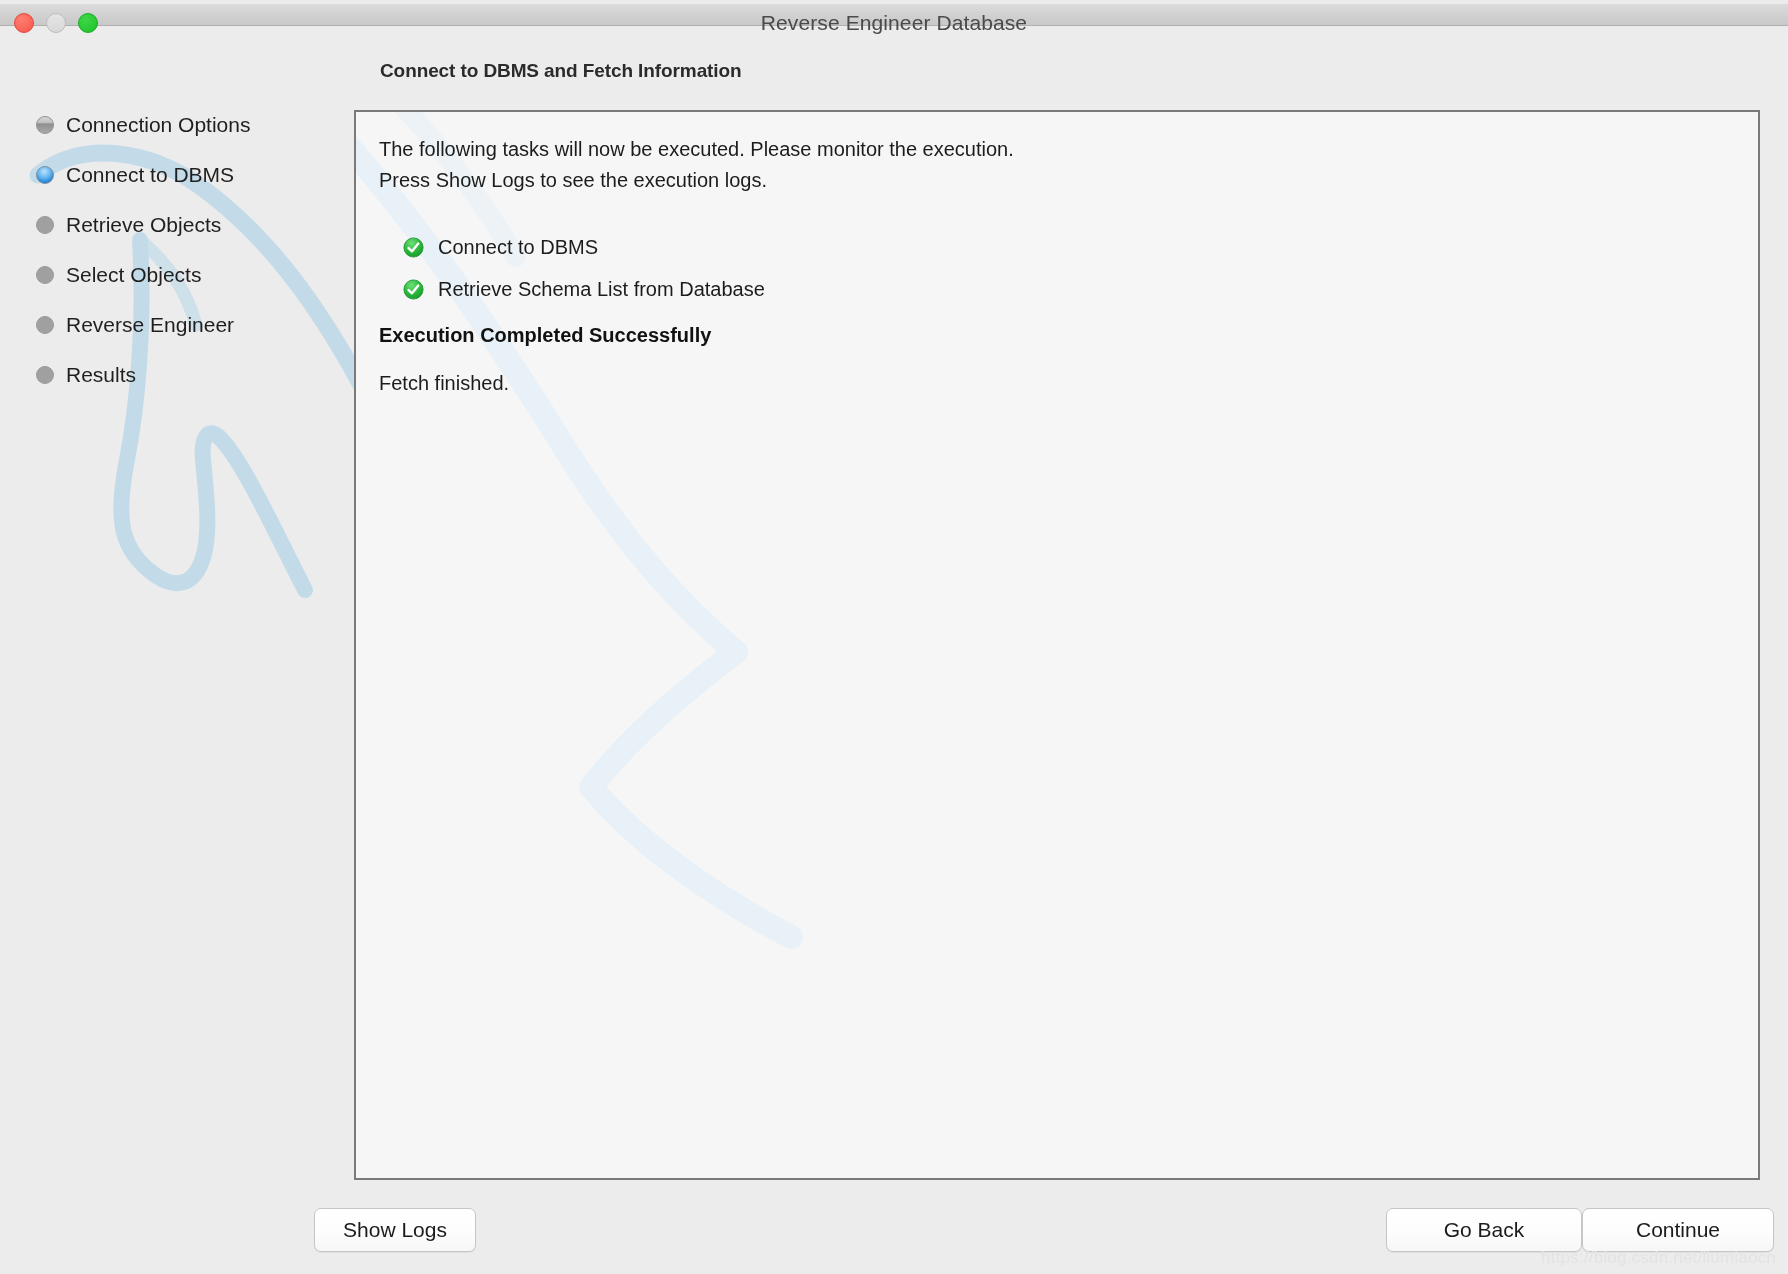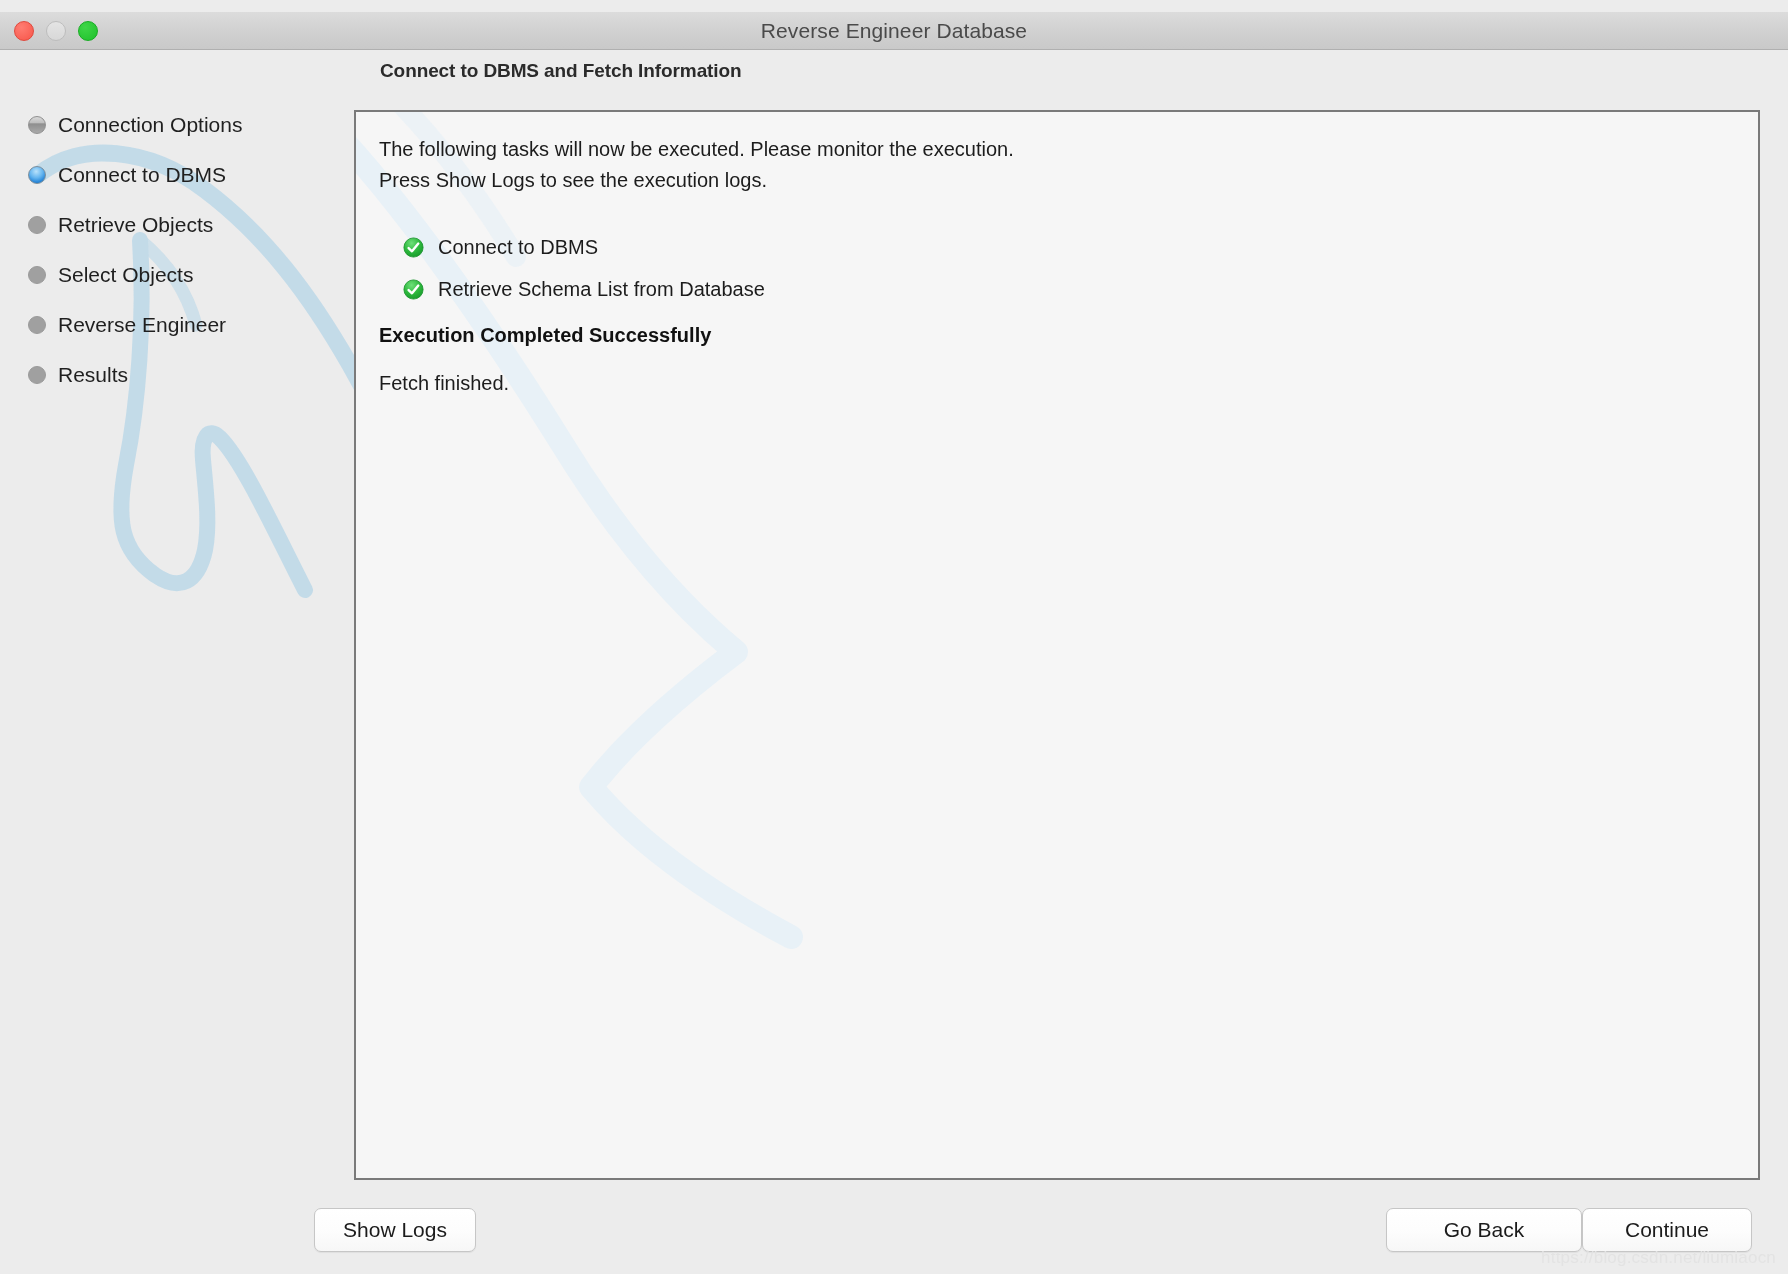--- a/index.html
+++ b/index.html
@@ -16,23 +16,23 @@
     position: relative;
     width: 1788px;
     height: 1274px;
     background: #ececec;
     overflow: hidden;
   }
 
   
   .titlebar {
     position: absolute;
-    left: 0; top: 12px;
+    left: 0; top: 4px;
     width: 1788px;
-    height: 38px;
+    height: 22px;
     background: linear-gradient(to bottom, #dcdcdc 0%, #d2d2d2 45%, #c9c9c9 100%);
     border-bottom: 1px solid #b0b0b0;
     display: flex;
     align-items: center;
   }
   .traffic-lights {
     position: absolute;
     left: 14px; top: 0;
     height: 38px;
     display: flex;
@@ -84,21 +84,21 @@
   .sidebar {
     position: absolute;
     left: 0px; top: 100px;
     width: 340px;
     z-index: 2;
   }
   .step {
     display: flex;
     align-items: center;
     height: 50px;
-    padding-left: 28px;
+    padding-left: 36px;
   }
   .step-dot {
     width: 18px; height: 18px;
     border-radius: 50%;
     flex: 0 0 18px;
     margin-right: 12px;
   }
   .dot-done {
     background: linear-gradient(to bottom, #d8d8d8 0%, #bdbdbd 38%, #8e8e8e 42%, #a9a9a9 100%);
     border: 1px solid #8f8f8f;
@@ -188,21 +188,21 @@
     font-size: 21px;
     color: #1b1b1b;
     cursor: default;
     box-shadow: 0 1px 1px rgba(0,0,0,0.06);
     display: flex;
     align-items: center;
     justify-content: center;
   }
   #show-logs-btn { left: 314px; top: 1208px; width: 162px; }
   #go-back-btn   { left: 1386px; top: 1208px; width: 196px; }
-  #continue-btn  { left: 1582px; top: 1208px; width: 170px; }
+  #continue-btn  { left: 1582px; top: 1208px; width: 192px; }
 
   .watermark {
     position: absolute;
     right: 12px; bottom: 6px;
     font-size: 17px;
     color: #e3e3e3;
     letter-spacing: 0.2px;
     user-select: none;
   }
 </style>

